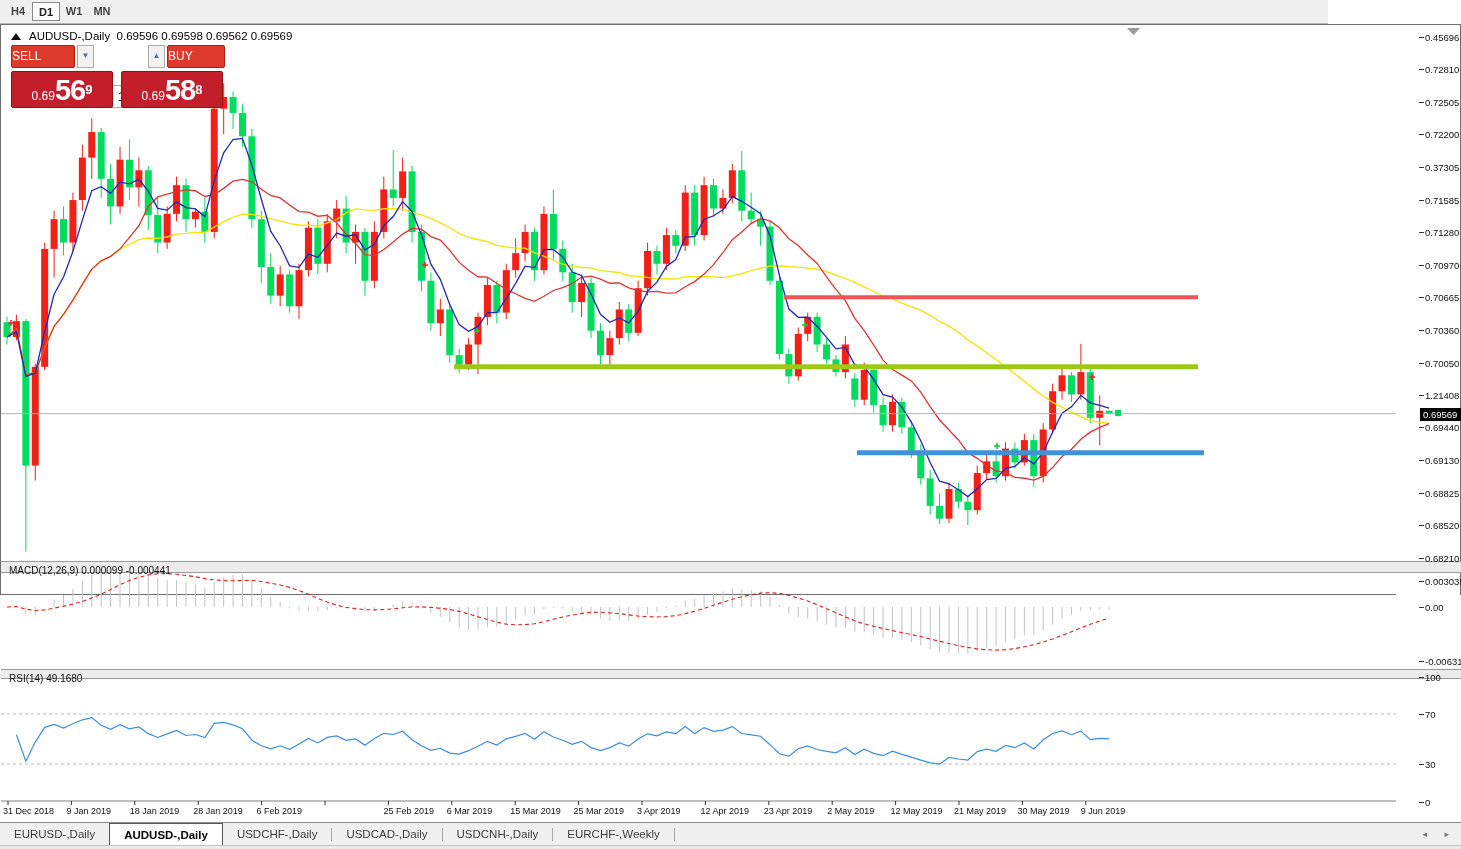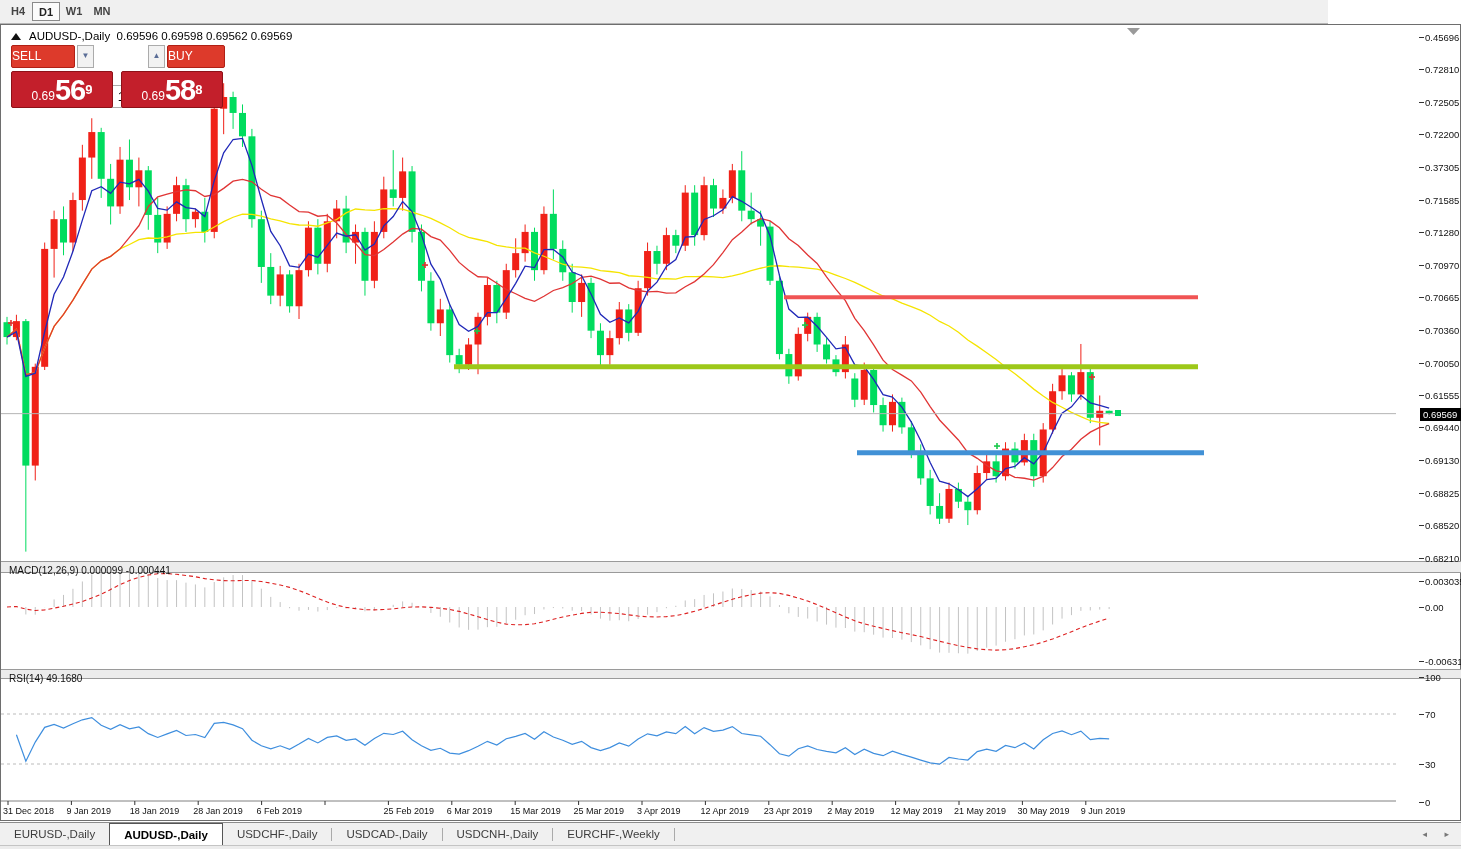--- a/index.html
+++ b/index.html
@@ -9,21 +9,21 @@
     font-family:"Liberation Sans", sans-serif; overflow:hidden;
     -webkit-font-smoothing:none;
   }
   
   #toolbar { position:absolute; left:0; top:0; width:1328px; height:24px;
     background:#f0f0f0; border-bottom:1px solid #b5b5b5; }
   .tf-btn { position:absolute; top:2px; height:19px; width:28px; text-align:center;
     font-size:11px; font-weight:bold; color:#444; line-height:19px; cursor:default; }
   .tf-btn.active { background:#fbfbfb; border:1px solid #8a8a8a; color:#222; }
   
-  #chart-window { position:absolute; left:0; top:24px; width:1461px; height:797px;
+  #chart-window { position:absolute; left:0; top:24px; width:1461px; height:571px;
     background:#fff; border:1px solid #6e6e6e; }
   #chart-svg { position:absolute; left:0; top:0; }
   .splitter { position:absolute; left:0; width:1461px; background:#ececec;
     border-top:1px solid #9a9a9a; border-bottom:1px solid #9a9a9a; }
   .axis-col { position:absolute; left:1395px; top:0; width:64px; height:795px; background:#fff; }
   .px-label { position:absolute; left:1424px; font-size:9.5px; color:#111; white-space:nowrap; }
   .px-tick  { position:absolute; left:1418px; width:5px; height:1px; background:#333; }
   #bid-tag { position:absolute; left:1419px; width:42px; height:13px; background:#000;
     color:#fff; font-size:9.5px; line-height:13px; padding-left:3px; }
   .pane-label { position:absolute; left:8px; font-size:10px; color:#111; white-space:nowrap; }
@@ -525,21 +525,21 @@
       <div class="px-label" style="top: 201.91px;">0.71280</div>
       <div class="px-tick" style="top: 206.91px;"></div>
       <div class="px-label" style="top: 234.838px;">0.70970</div>
       <div class="px-tick" style="top: 239.838px;"></div>
       <div class="px-label" style="top: 267.234px;">0.70665</div>
       <div class="px-tick" style="top: 272.234px;"></div>
       <div class="px-label" style="top: 299.631px;">0.70360</div>
       <div class="px-tick" style="top: 304.631px;"></div>
       <div class="px-label" style="top: 332.559px;">0.70050</div>
       <div class="px-tick" style="top: 337.559px;"></div>
-      <div class="px-label" style="top: 364.955px;">0.61555</div>
+      <div class="px-label" style="top: 364.955px;">1.21408</div>
       <div class="px-tick" style="top: 369.955px;"></div>
       <div class="px-label" style="top: 397.352px; text-align: right;">0.69440</div>
       <div class="px-tick" style="top: 402.352px;"></div>
       <div class="px-label" style="top: 430.279px;">0.69130</div>
       <div class="px-tick" style="top: 435.279px;"></div>
       <div class="px-label" style="top: 462.676px;">0.68825</div>
       <div class="px-tick" style="top: 467.676px;"></div>
       <div class="px-label" style="top: 495.072px;">0.68520</div>
       <div class="px-tick" style="top: 500.072px;"></div>
       <div class="px-label" style="top: 528px;">0.68210</div>

